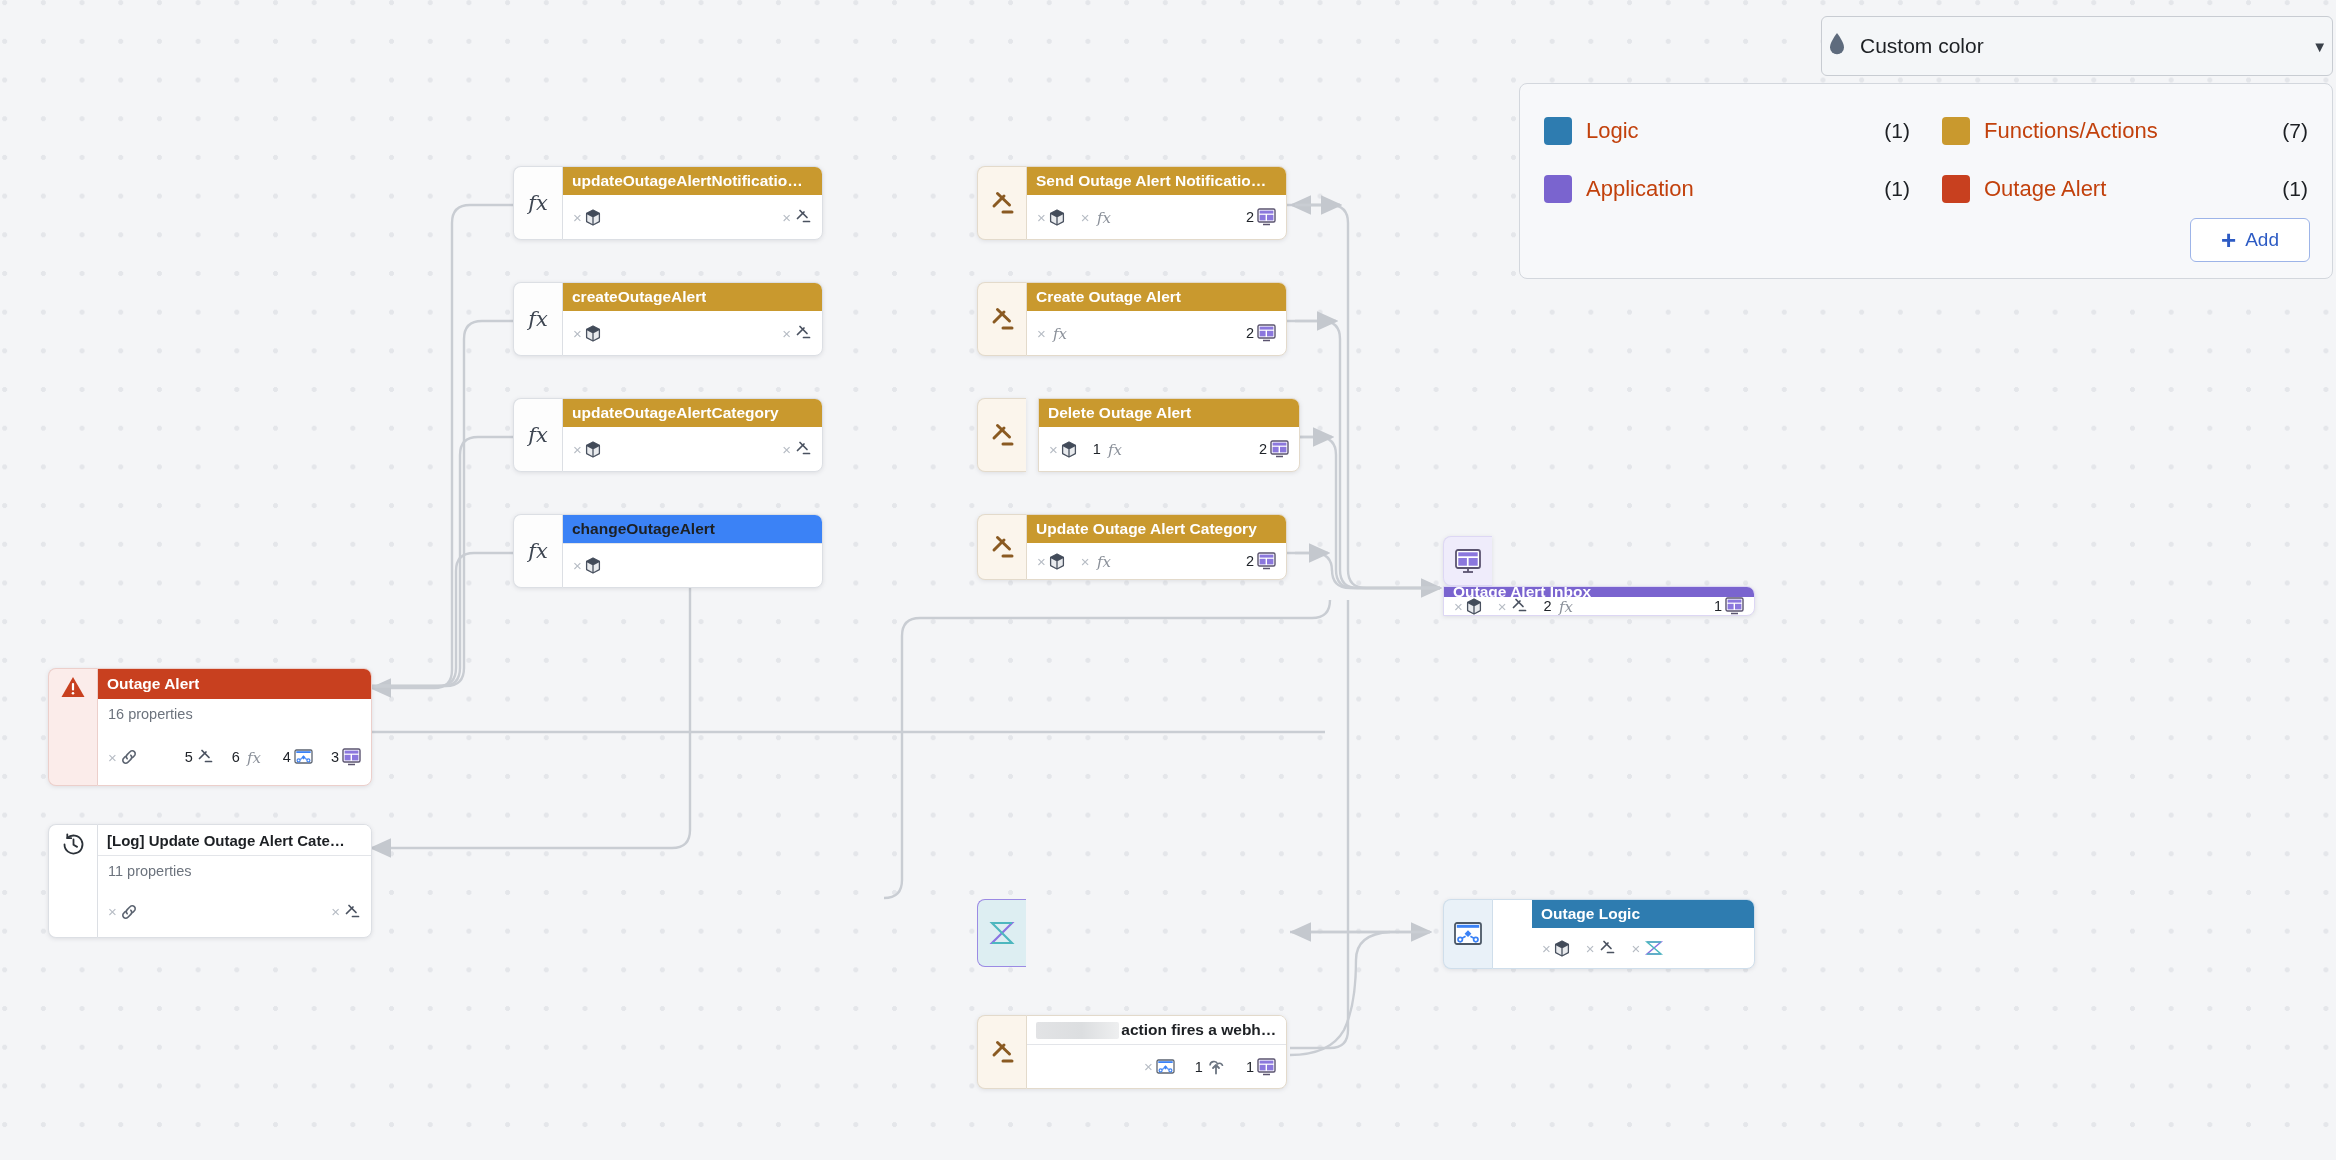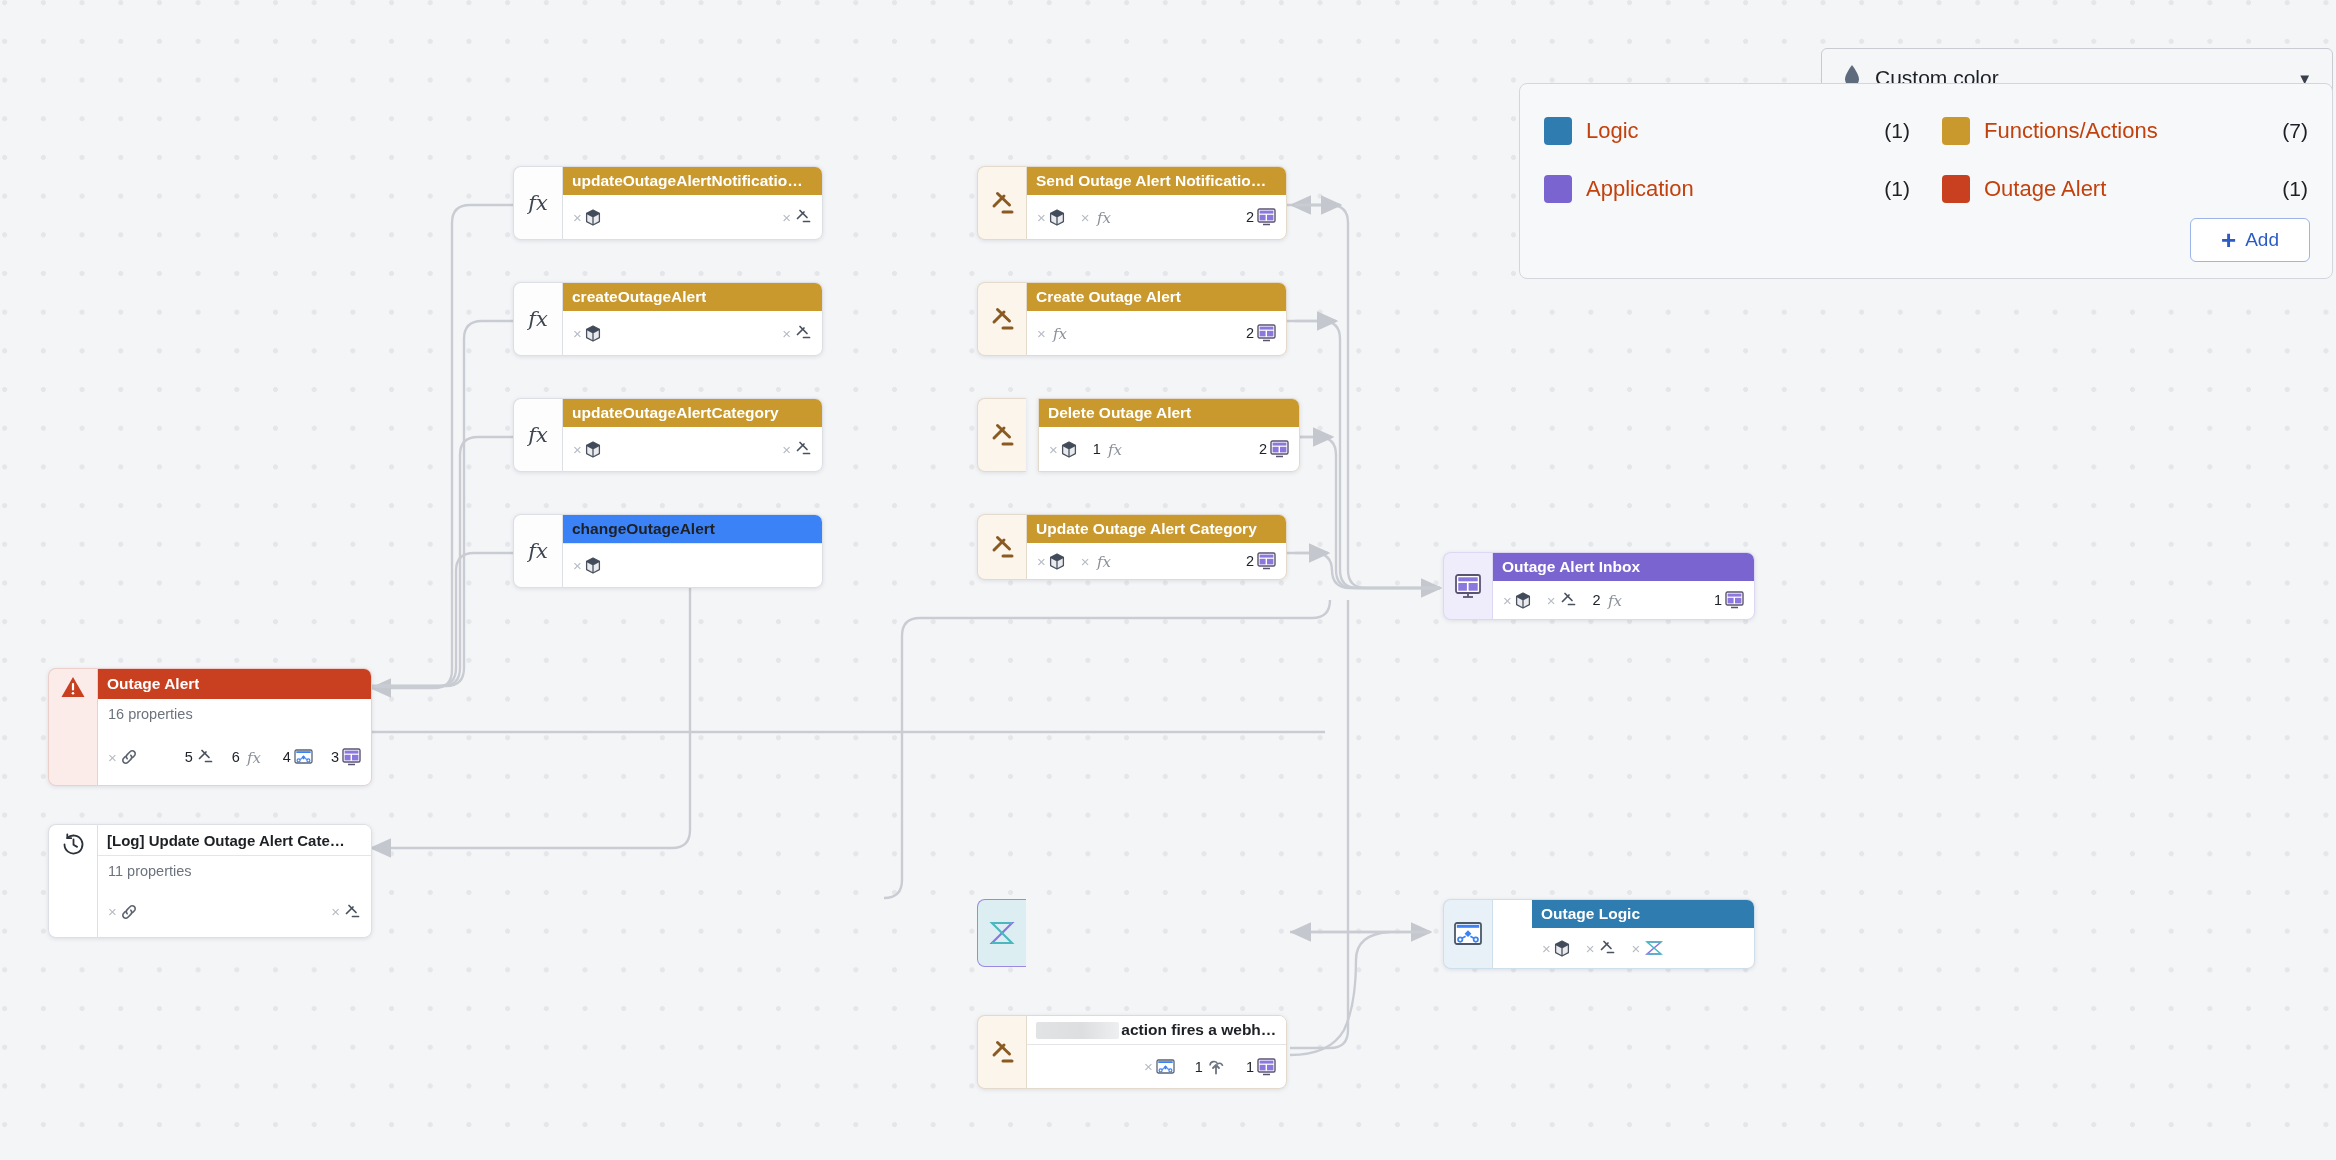--- a/index.html
+++ b/index.html
@@ -67,21 +67,21 @@
 
   .redact{display:inline-block;width:88px;height:17px;
           background:linear-gradient(90deg,#e2e3e5,#dcdee0 55%,#eeeff0);
           border-radius:2px;vertical-align:-3px;margin-right:2px;}
   .hdr .truncwrap{overflow:hidden;text-overflow:ellipsis;white-space:nowrap;}
 
   
   .colorsel{
     position:absolute;left:1821px;top:16px;width:512px;height:60px;
     background:#f4f6f8;border:1px solid #c8ccd2;border-radius:6px;
-    display:flex;align-items:center;padding:0 20px;box-sizing:border-box;margin-top:32px;
+    display:flex;align-items:center;padding:0 5px;box-sizing:border-box;
   }
   .colorsel .label{font-size:21px;color:#1d2024;margin-left:13px;}
   .colorsel .caret{margin-left:auto;color:#3a4049;font-size:15px;}
   .legend{
     position:absolute;left:1519px;top:83px;width:814px;height:196px;
     background:#f7f8fa;border:1px solid #d3d7dd;border-radius:8px;box-sizing:border-box;
     padding:18px 24px 0 24px;
   }
   .legrow{display:flex;align-items:center;height:58px;}
   .legcell{display:flex;align-items:center;width:380px;}
@@ -544,21 +544,21 @@
                 <path d="M3.5 10.5L10 4"></path>
                 <path d="M6 2.5L13 9.5"></path>
                 <path d="M9.5 13.5h6"></path>
               </g>
             </svg>
           </span>
       </div>
     </div>
   </div>
 
-  <div class="node v-app" style="left:1443px;top:552px;width:312px;height:68px;">
+  <div class="node v-app" style="left:1443px;top:536px;width:312px;height:80px;flex-direction:column;">
     <div class="iconpane">
       <svg width="28" height="27" viewBox="0 0 28 27">
           <rect x="2" y="2" width="24" height="18" rx="2" fill="#fff" stroke="#5b5470" stroke-width="1.8"></rect>
           <rect x="4.3" y="4.3" width="19.4" height="4" fill="#8b77dd"></rect>
           <rect x="4.3" y="10" width="8.6" height="7.7" fill="#8b77dd"></rect>
           <rect x="14.6" y="10" width="9.1" height="7.7" fill="#8b77dd"></rect>
           <path d="M9 24h10" stroke="#5b5470" stroke-width="1.8"></path>
           <path d="M14 20v4" stroke="#5b5470" stroke-width="1.8"></path>
         </svg>
     </div>

